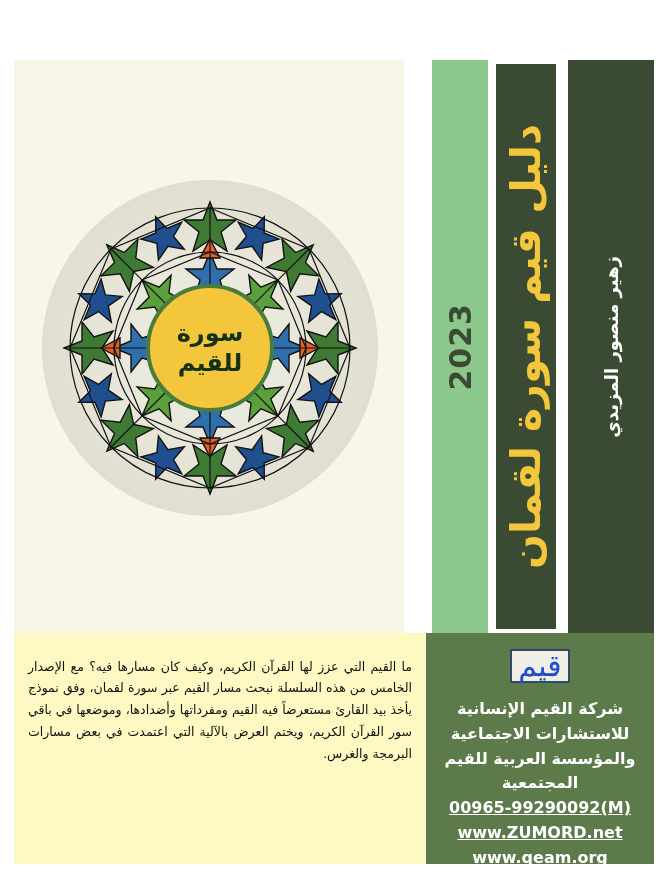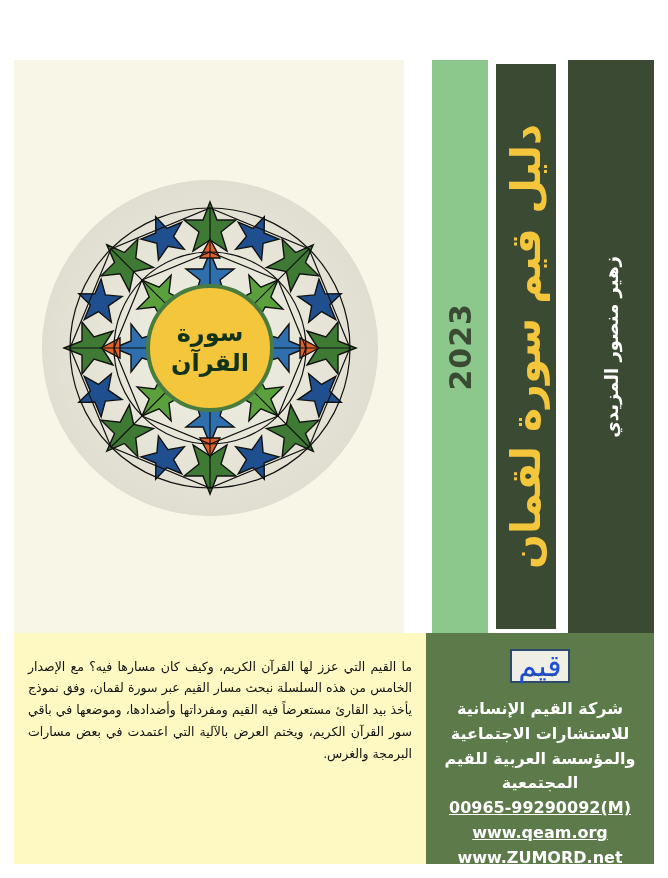--- a/index.html
+++ b/index.html
@@ -247,21 +247,21 @@
                       <line x1="-99" y1="-99" x2="99" y2="99"></line>
                       <line x1="-99" y1="99" x2="99" y2="-99"></line>
                     </g>
                   </g>
                 </g>
               </g>
             </g>
           </svg>
           <div class="art-badge">
             <span>سورة</span>
-            <span>القرآن</span>
+            <span>للقيم</span>
           </div>
         </div>
       </div>
 
       <div class="col col-year">
         <span class="vtext year-text">2023</span>
       </div>
 
       <div class="col col-title">
         <div class="col-title-inner">
@@ -278,22 +278,22 @@
     <div class="lower">
       <div class="lower-left">
         <div class="logo">
           <span class="logo-glyph">قيم</span>
           <span class="logo-caption">شركة القيم الإنسانية</span>
         </div>
         <div class="org-lines">
           <div>شركة القيم الإنسانية للاستشارات الاجتماعية</div>
           <div>والمؤسسة العربية للقيم المجتمعية</div>
           <div class="ltr">00965-99290092(M)</div>
+          <div class="ltr">www.ZUMORD.net</div>
           <div class="ltr">www.qeam.org</div>
-          <div class="ltr">www.ZUMORD.net</div>
         </div>
       </div>
       <div class="lower-right">
         <p class="blurb">ما القيم التي عزز لها القرآن الكريم، وكيف كان مسارها فيه؟ مع الإصدار الخامس من هذه السلسلة نبحث مسار القيم عبر سورة لقمان، وفق نموذج يأخذ بيد القارئ مستعرضاً فيه القيم ومفرداتها وأضدادها، وموضعها في باقي سور القرآن الكريم، ويختم العرض بالآلية التي اعتمدت في بعض مسارات البرمجة والغرس.</p>
       </div>
     </div>
 
   </div>
 </div>
 

